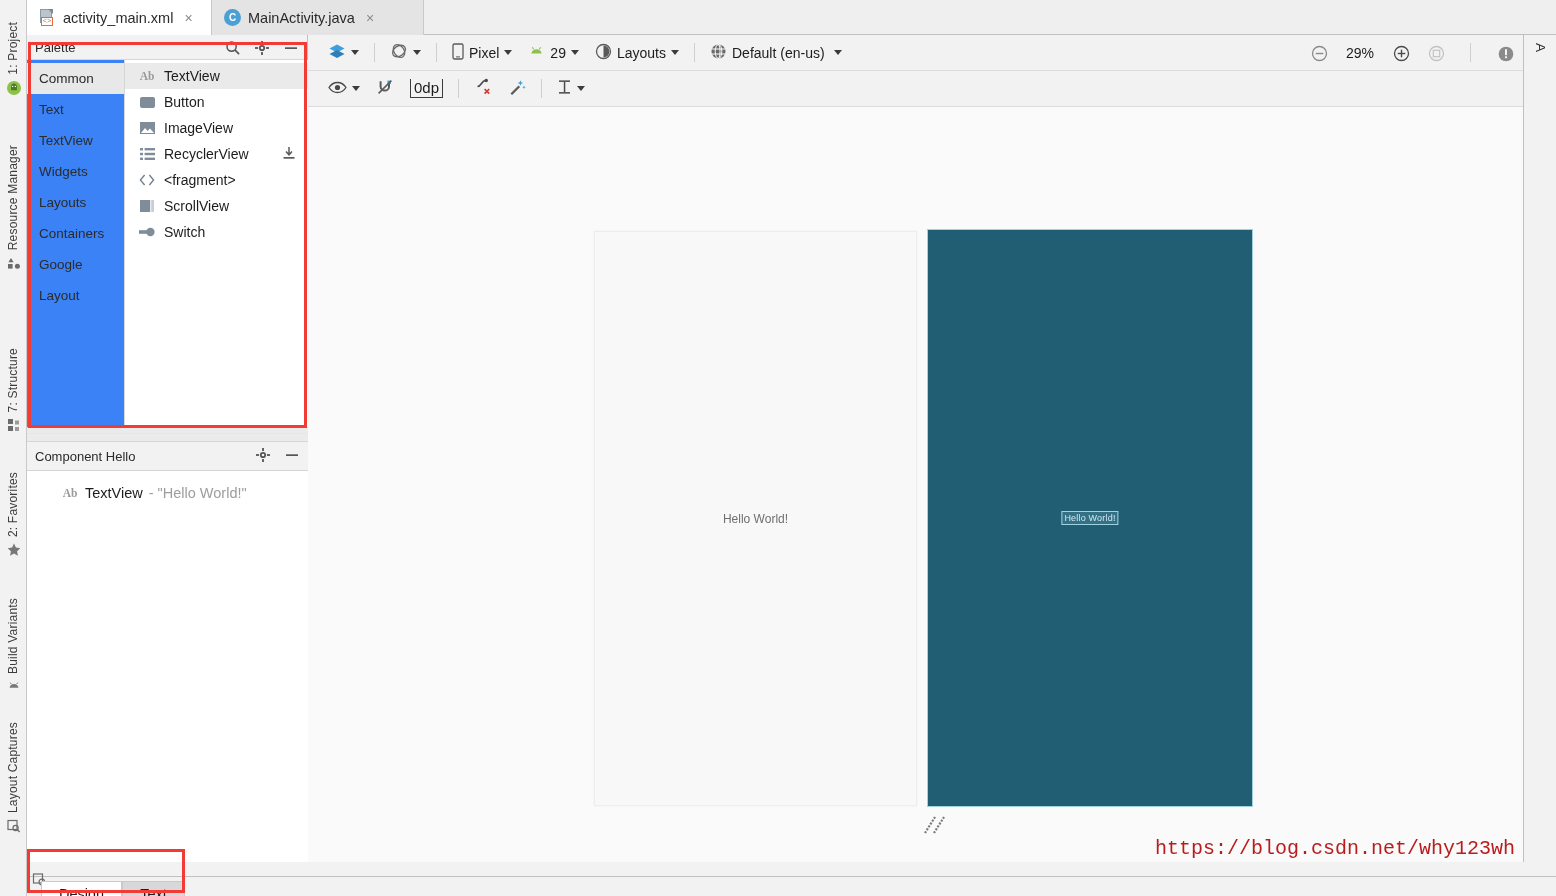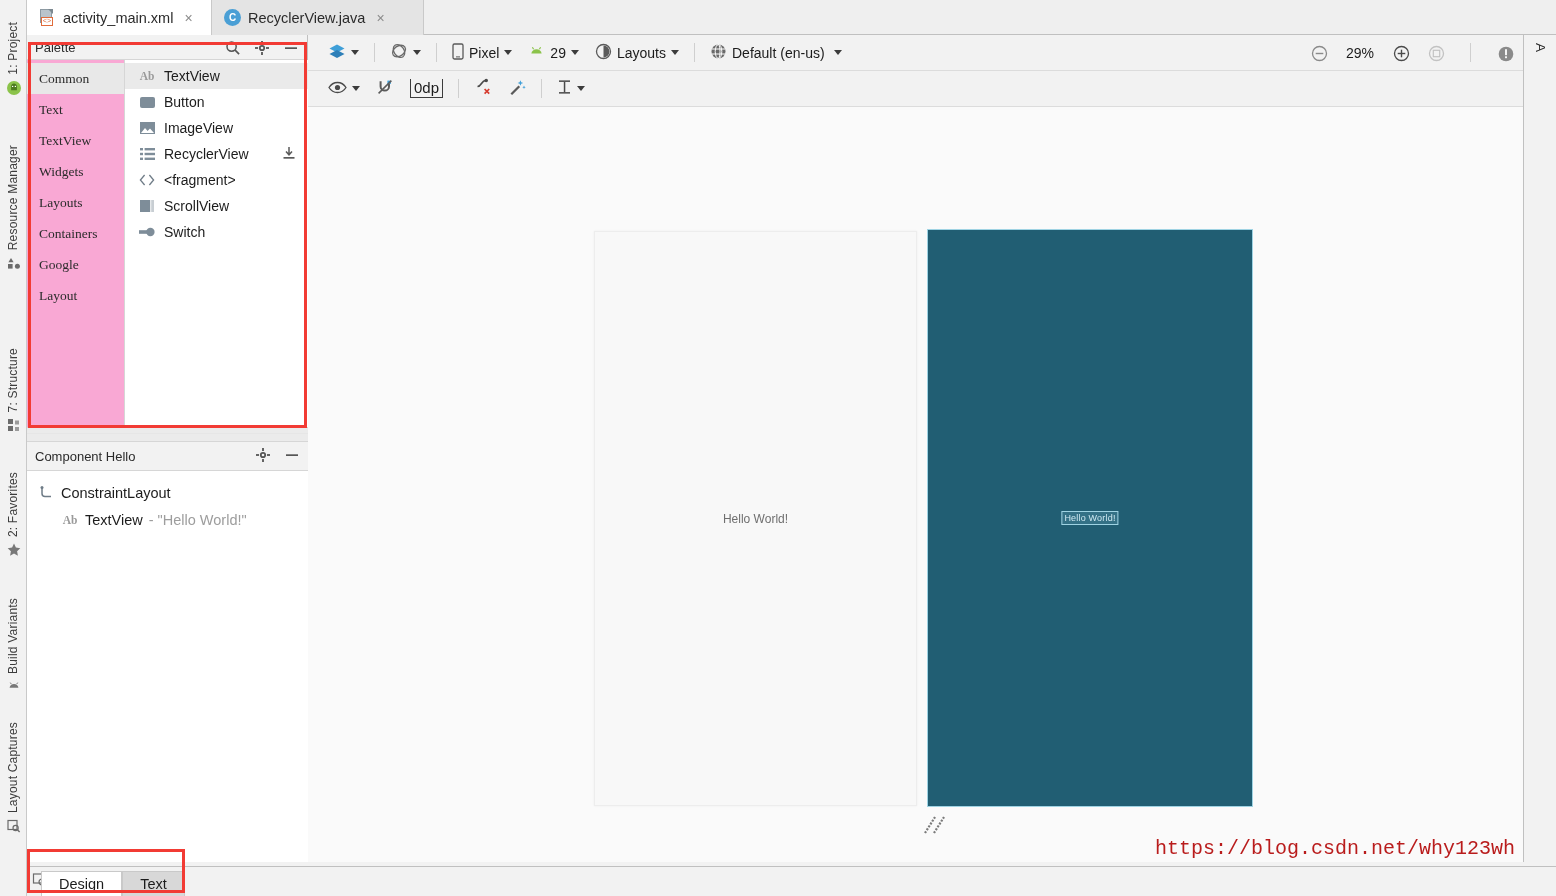--- a/index.html
+++ b/index.html
@@ -82,21 +82,21 @@
   }
   .ico-btn { width: 16px; height: 16px; display: block; }
 
   
   .palette-body {
     position: absolute; left: 0; top: 25px; width: 281px; height: 367px;
     display: flex; background: #fff;
   }
   .pal-cats {
     width: 98px; height: 100%; border-right: 1px solid #d6d6d6;
-    padding-top: 3px; background: #f9a8d4; font-family: Liberation Serif, serif;
+    padding-top: 3px; background: #3b82f6;
   }
   .pal-cat {
     height: 31px; display: flex; align-items: center; padding-left: 12px;
     font-size: 13.5px; color: #2b2b2b;
   }
   .pal-cat.sel { background: #e8e8e8; }
   .pal-items { flex: 1; padding-top: 3px; background: #fff; }
   .pal-item {
     position: relative; height: 26px; display: flex; align-items: center;
     gap: 8px; padding-left: 13px; font-size: 14px; color: #1c1c1c;
@@ -203,21 +203,21 @@
     position: absolute; right: 0; top: 35px; width: 33px; bottom: 34px;
     background: #f2f2f2; border-left: 1px solid #c0c0c0;
   }
   .right-strip .rlabel {
     writing-mode: vertical-rl; font-size: 13.5px; color: #2b2b2b;
     margin: 8px 0 0 9px; display: block;
   }
 
   
   .bottombar {
-    position: absolute; left: 27px; bottom: 0; right: 0; height: 30px;
+    position: absolute; left: 27px; bottom: 0; right: 0; height: 20px;
     background: #f2f2f2; border-top: 1px solid #c0c0c0;
   }
   .dt-tabs { position: absolute; left: 14px; top: 4px; display: flex; }
   .dt-tab {
     height: 26px; padding: 0 17px; display: flex; align-items: center;
     font-size: 14.5px; color: #1c1c1c; border: 1px solid #c9c9c9;
   }
   .dt-tab.active { background: #ffffff; border-bottom-color: #ffffff; }
   .dt-tab.inactive { background: #d8d8d8; }
   .bstrip-ico { position: absolute; left: 5px; bottom: 7px;
@@ -307,21 +307,21 @@
       <span class="xml-ico">
         <span class="pg"></span>
           <span class="fold"></span>
           <span class="badge">&lt;&gt;</span>
       </span>
       <span>activity_main.xml</span>
       <span class="tabclose">×</span>
     </div>
     <div class="etab inactive" style="left:185px; width:212px">
       <span class="java-ico">C</span>
-      <span>RecyclerView.java</span>
+      <span>MainActivity.java</span>
       <span class="tabclose">×</span>
     </div>
   </div>
 
   <div class="left-panel">
 
     <div class="panel-head">
       <span>Palette</span>
       <span class="hicons">
         <span class="ico-btn">
@@ -474,29 +474,20 @@
           <span class="ico-btn">
             <svg width="16" height="16" viewBox="0 0 16 16">
                 <rect x="2" y="7.3" width="12" height="1.7" fill="#555"></rect>
               </svg>
           </span>
         </span>
       </div>
     </div>
 
     <div class="tree-body">
-      <div class="tree-row lvl0">
-        <span class="pi-ico">
-          <svg width="15" height="15" viewBox="0 0 15 15">
-            <path d="M3 2v6.5a3 3 0 0 0 3 3h6" stroke="#6f7c87" stroke-width="1.5" fill="none"></path>
-            <circle cx="3" cy="2.4" r="1.5" fill="#6f7c87"></circle>
-          </svg>
-        </span>
-        <span>ConstraintLayout</span>
-      </div>
       <div class="tree-row lvl1">
         <span class="pi-ico">
             <span class="ab-gly">Ab</span>
           </span>
         <span>TextView</span>
         <span class="tree-val">- "Hello World!"</span>
       </div>
     </div>
   </div>
 

